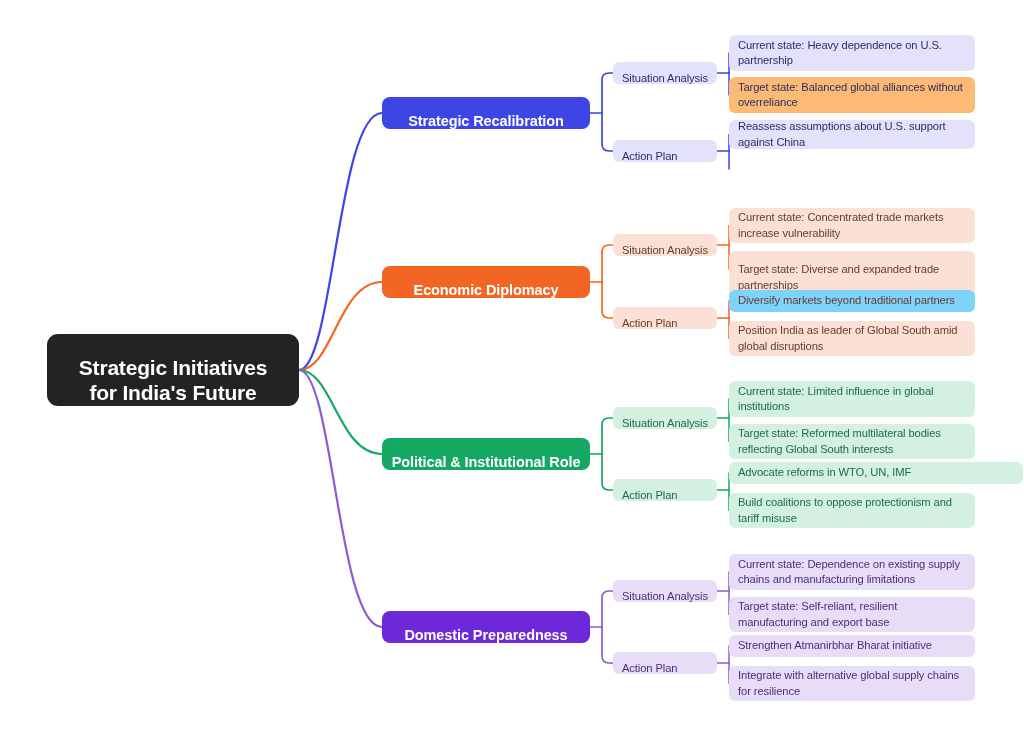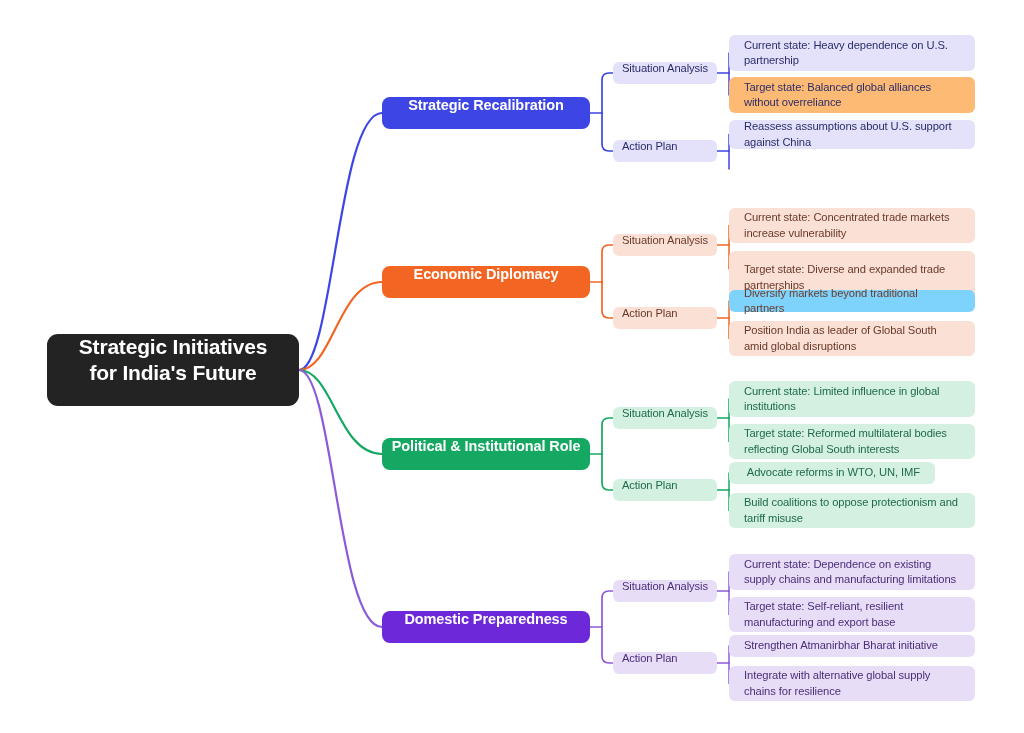--- a/index.html
+++ b/index.html
@@ -18,21 +18,21 @@
   #links {
     position: absolute;
     inset: 0;
     width: 1024px;
     height: 733px;
     pointer-events: none;
   }
   .node {
     position: absolute;
     display: flex;
-    align-items: flex-start;
+    align-items: flex-end;
     z-index: 3;
   }
   
   .root {
     left: 47px;
     top: 334px;
     width: 252px;
     height: 72px;
     background: #232323;
     border-radius: 11px;
@@ -74,21 +74,21 @@
   .cat .label {
     font-size: 11.2px;
     white-space: nowrap;
     letter-spacing: -0.1px;
   }
   
   .leaf {
     left: 729px;
     width: 246px;
     border-radius: 6px;
-    padding: 5px 15px;
+    padding: 5px 9px;
     align-items: center;
   }
   .leaf .label {
     font-size: 11.2px;
     line-height: 1.35;
     letter-spacing: -0.1px;
   }
 </style>
 </head>
 <body>
@@ -192,21 +192,21 @@
     </div>
     <div class="node leaf" style="left: 729px; top: 381px; width: 246px; height: 36px; background: rgb(212, 240, 224);">
       <span class="label" style="color: rgb(30, 107, 74);">Current state: Limited influence in global institutions</span>
     </div>
     <div class="node leaf" style="left: 729px; top: 424px; width: 246px; height: 35px; background: rgb(212, 240, 224);">
       <span class="label" style="color: rgb(30, 107, 74);">Target state: Reformed multilateral bodies reflecting Global South interests</span>
     </div>
     <div class="node cat" style="left: 613px; top: 479px; width: 104px; height: 22px; background: rgb(212, 240, 224);">
       <span class="label" style="color: rgb(30, 107, 74);">Action Plan</span>
     </div>
-    <div class="node leaf" style="left: 729px; top: 462px; width: 206px; height: 22px; background: rgb(212, 240, 224); justify-content: flex-end;">
+    <div class="node leaf" style="left: 729px; top: 462px; width: 294px; height: 22px; background: rgb(212, 240, 224);">
       <span class="label" style="color: rgb(30, 107, 74);">Advocate reforms in WTO, UN, IMF</span>
     </div>
     <div class="node leaf" style="left: 729px; top: 493px; width: 246px; height: 35px; background: rgb(212, 240, 224);">
       <span class="label" style="color: rgb(30, 107, 74);">Build coalitions to oppose protectionism and tariff misuse</span>
     </div>
     <div class="node branch" style="left: 382px; top: 611px; width: 208px; height: 32px; background: #6d28d9;">
       <span class="label" style="color: rgb(255, 255, 255);">Domestic Preparedness</span>
     </div>
     <div class="node cat" style="left: 613px; top: 580px; width: 104px; height: 22px; background: rgb(232, 221, 247);">
       <span class="label" style="color: rgb(75, 45, 122);">Situation Analysis</span>

